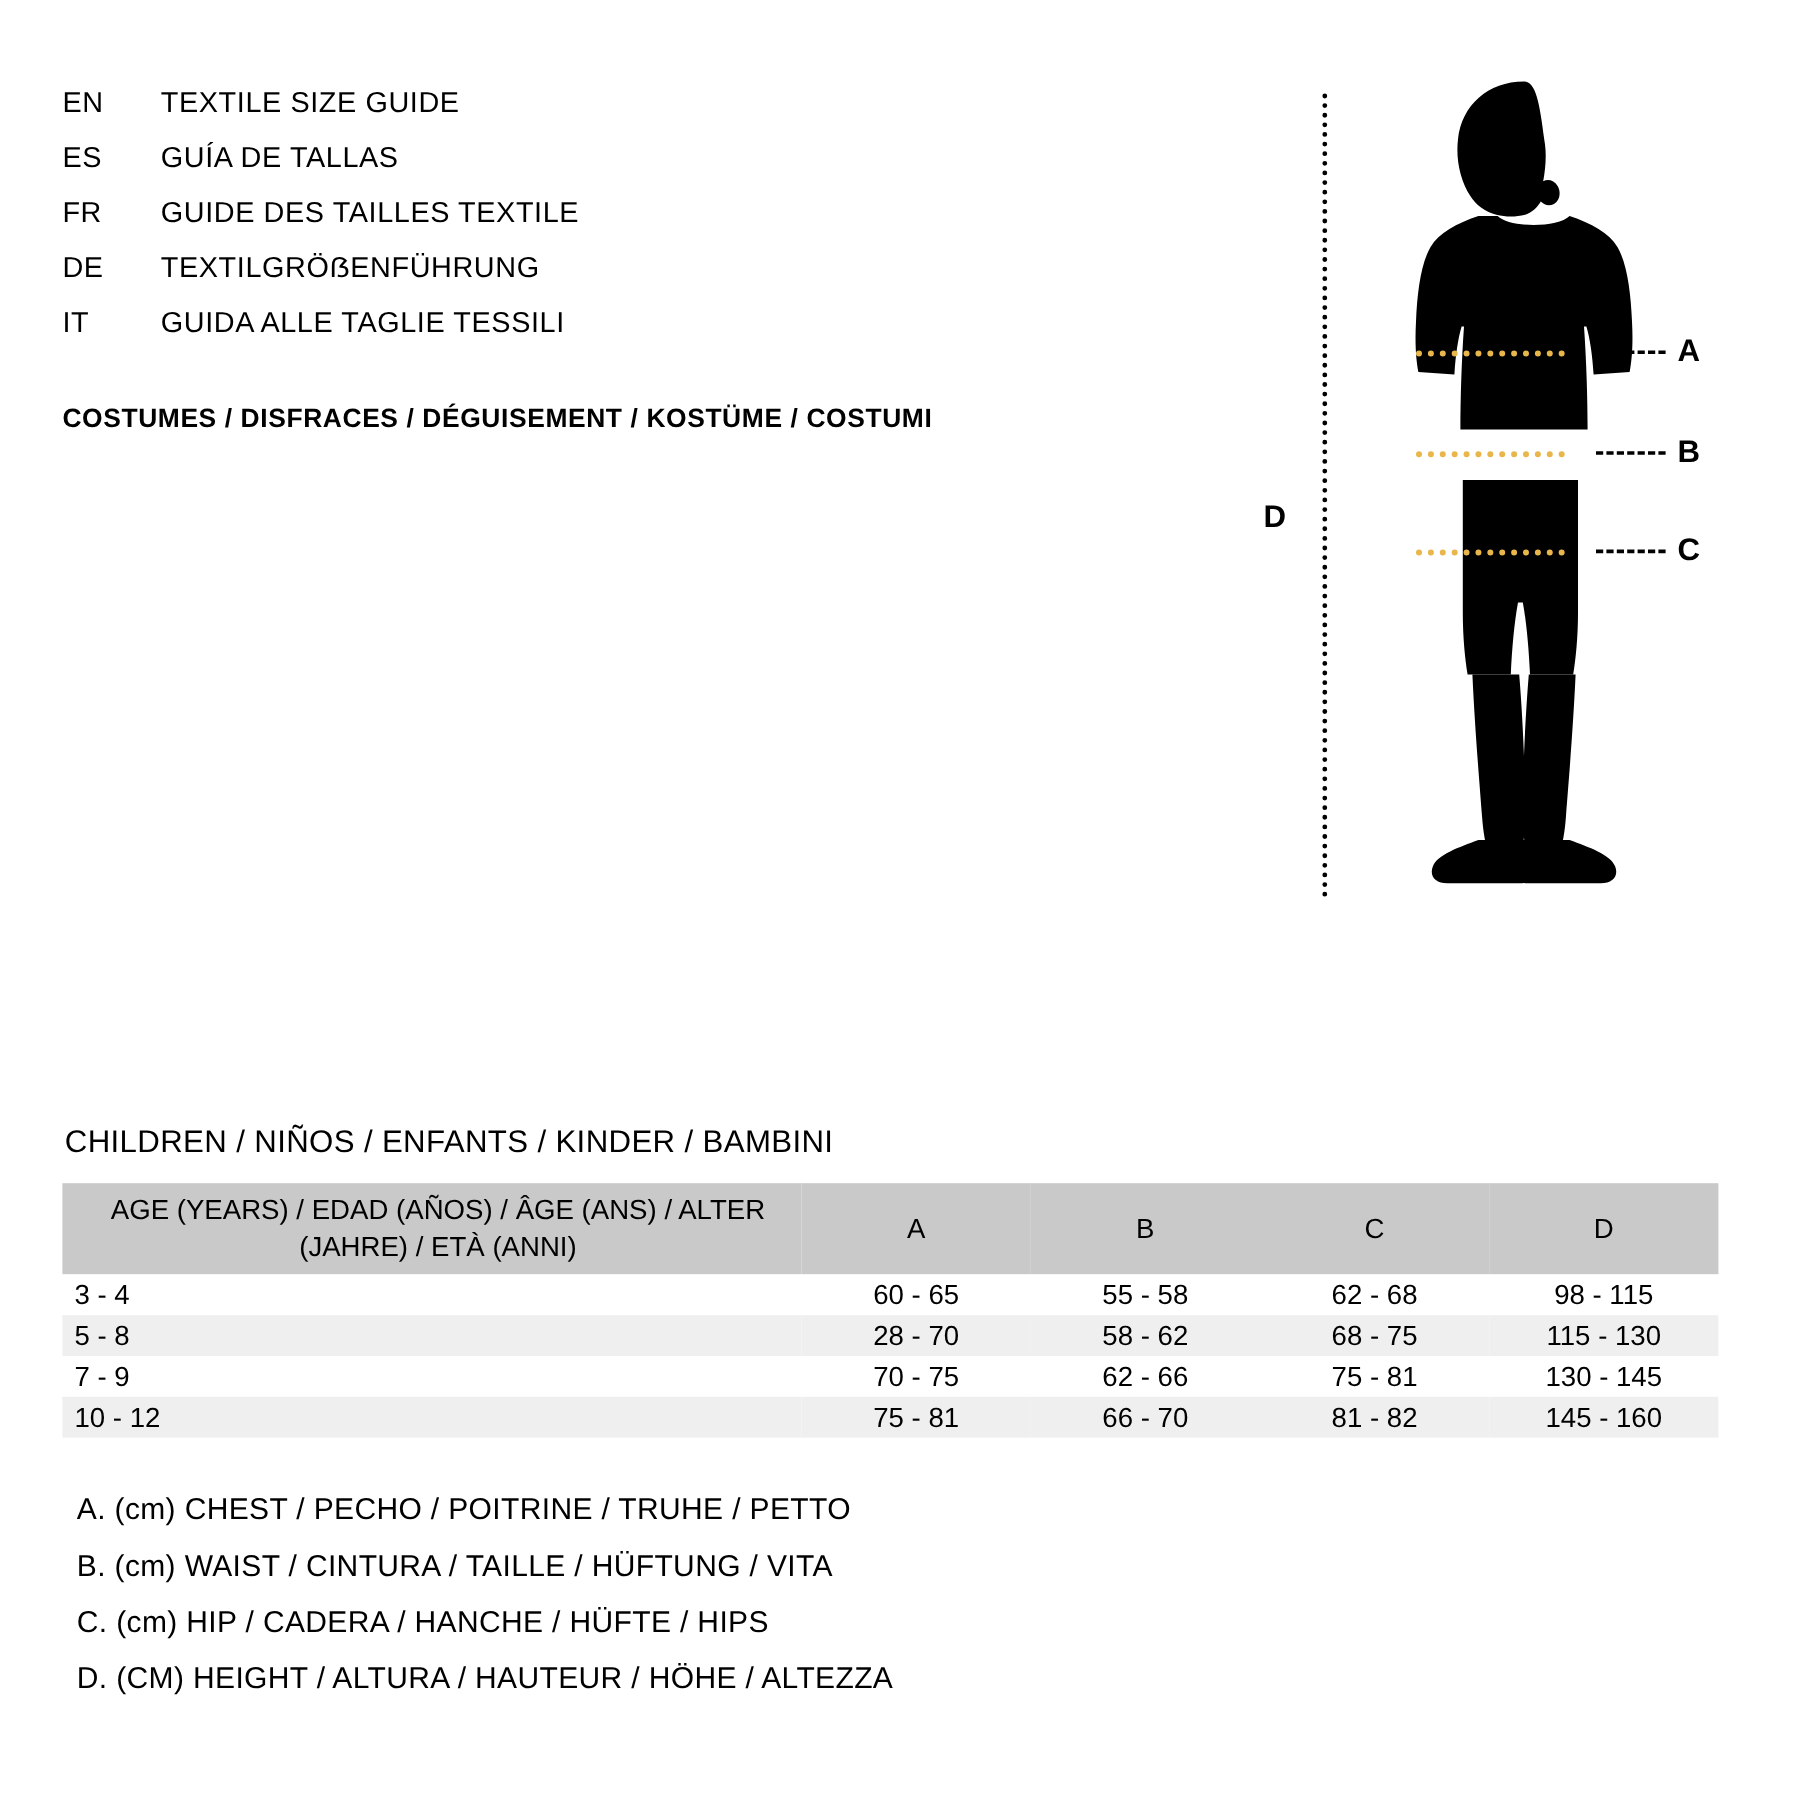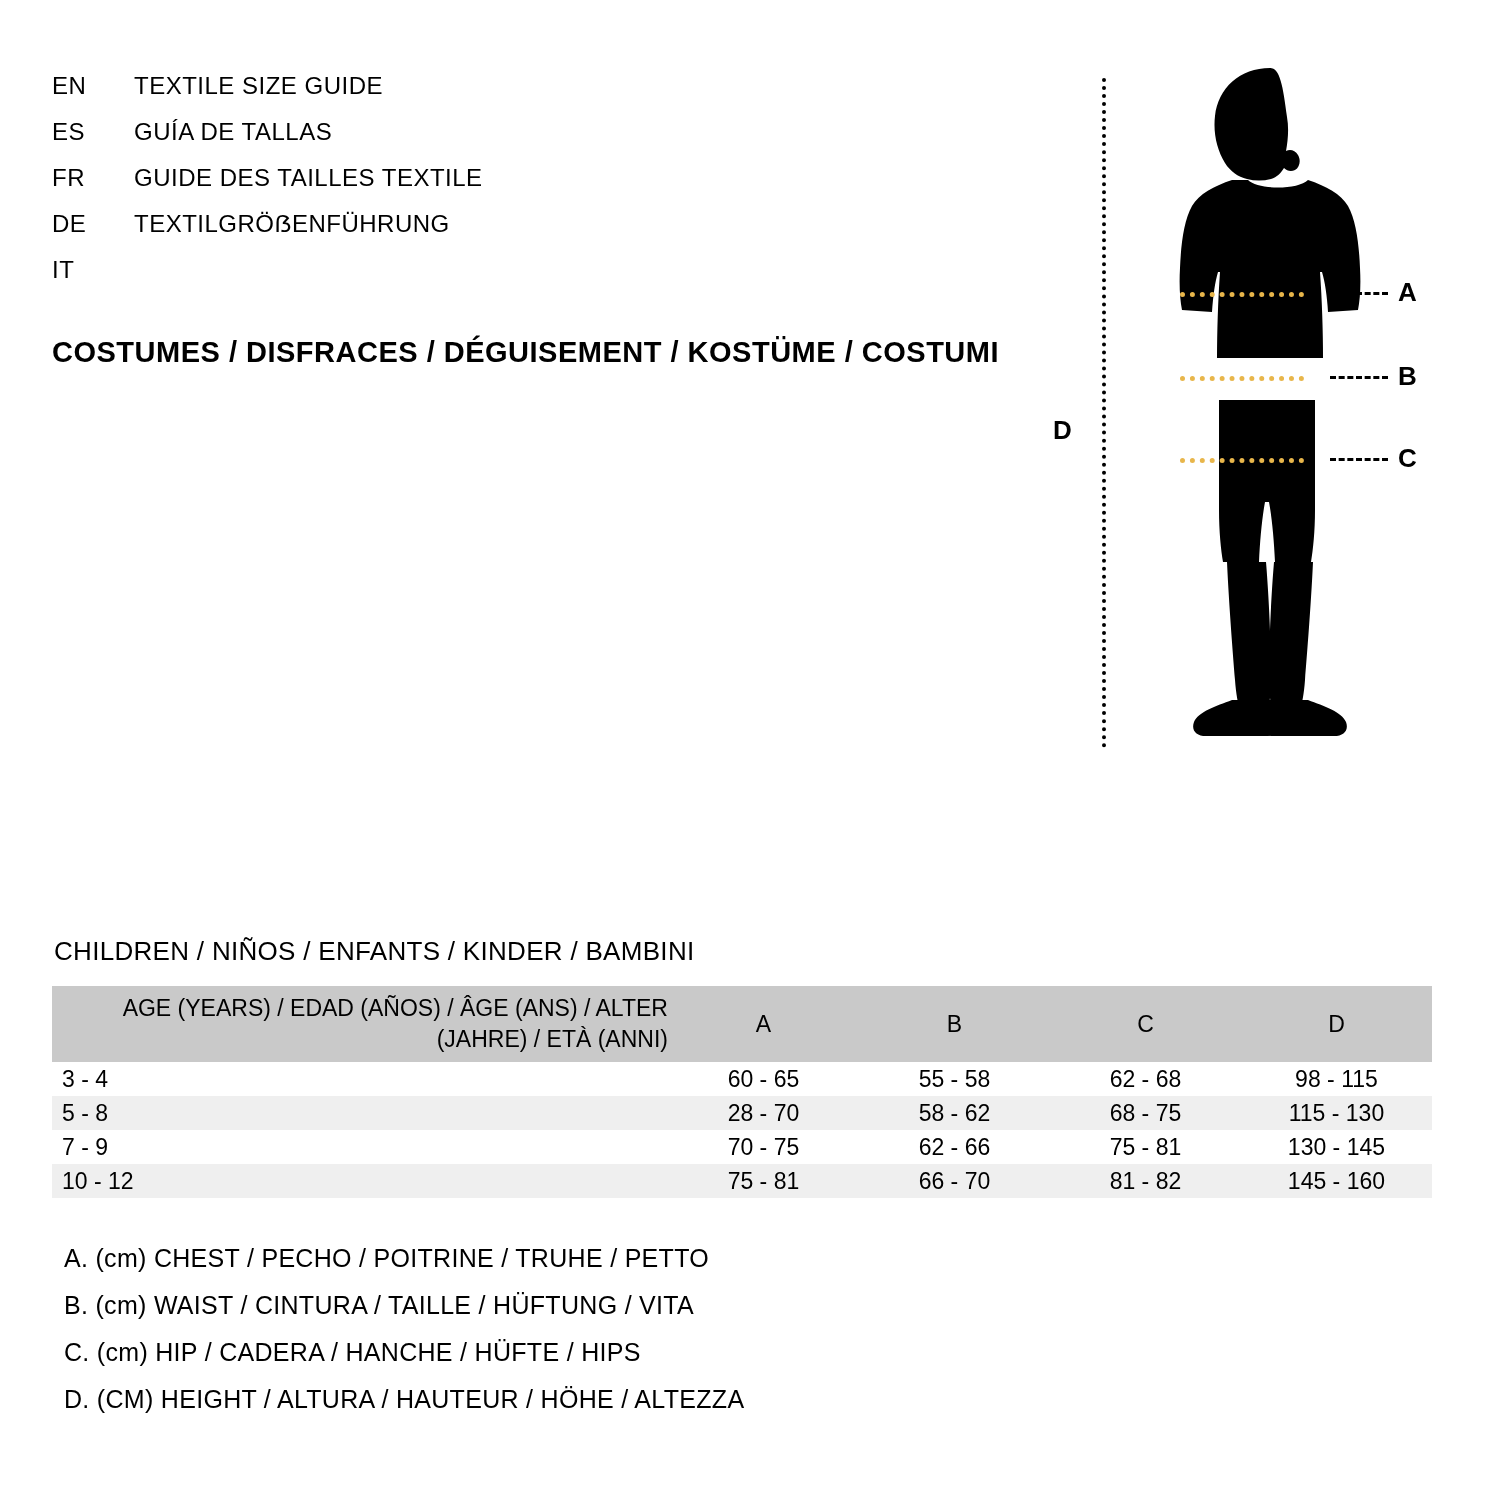--- a/index.html
+++ b/index.html
@@ -32,21 +32,21 @@
   .lang-code {
     width: 82px;
     flex: 0 0 82px;
   }
   .lang-text { }
 
   #costumes-title {
     position: absolute;
     left: 52px;
     top: 336px;
-    font-size: 29px;
+    font-size: 22px;
     font-weight: bold;
     letter-spacing: 0.5px;
     white-space: nowrap;
   }
 
   
   #figure-area {
     position: absolute;
     left: 1040px;
     top: 60px;
@@ -110,21 +110,21 @@
   }
   #size-table th, #size-table td {
     padding: 0;
     font-weight: normal;
     text-align: center;
     height: 34px;
     vertical-align: middle;
   }
   #size-table thead tr { background: #c9c9c9; }
   #size-table thead th.agehead {
-    text-align: right;
+    text-align: center;
     padding-left: 10px;
     line-height: 1.35;
     height: 76px;
   }
   #size-table tbody tr.odd { background: #ffffff; }
   #size-table tbody tr.even { background: #efefef; }
   #size-table tbody td.agecell {
     text-align: left;
     padding-left: 10px;
   }
@@ -161,20 +161,21 @@
   <div class="lang-row">
     <span class="lang-code">FR</span>
     <span class="lang-text">GUIDE DES TAILLES TEXTILE</span>
   </div>
   <div class="lang-row">
     <span class="lang-code">DE</span>
     <span class="lang-text">TEXTILGRÖẞENFÜHRUNG</span>
   </div>
   <div class="lang-row">
     <span class="lang-code">IT</span>
+    <span class="lang-text">GUIDA ALLE TAGLIE TESSILI</span>
   </div>
 </div>
 
 <div id="costumes-title">COSTUMES / DISFRACES / DÉGUISEMENT / KOSTÜME / COSTUMI</div>
 
 <div id="figure-area">
 
   <div id="d-label">D</div>
   <div id="d-line"></div>
 

